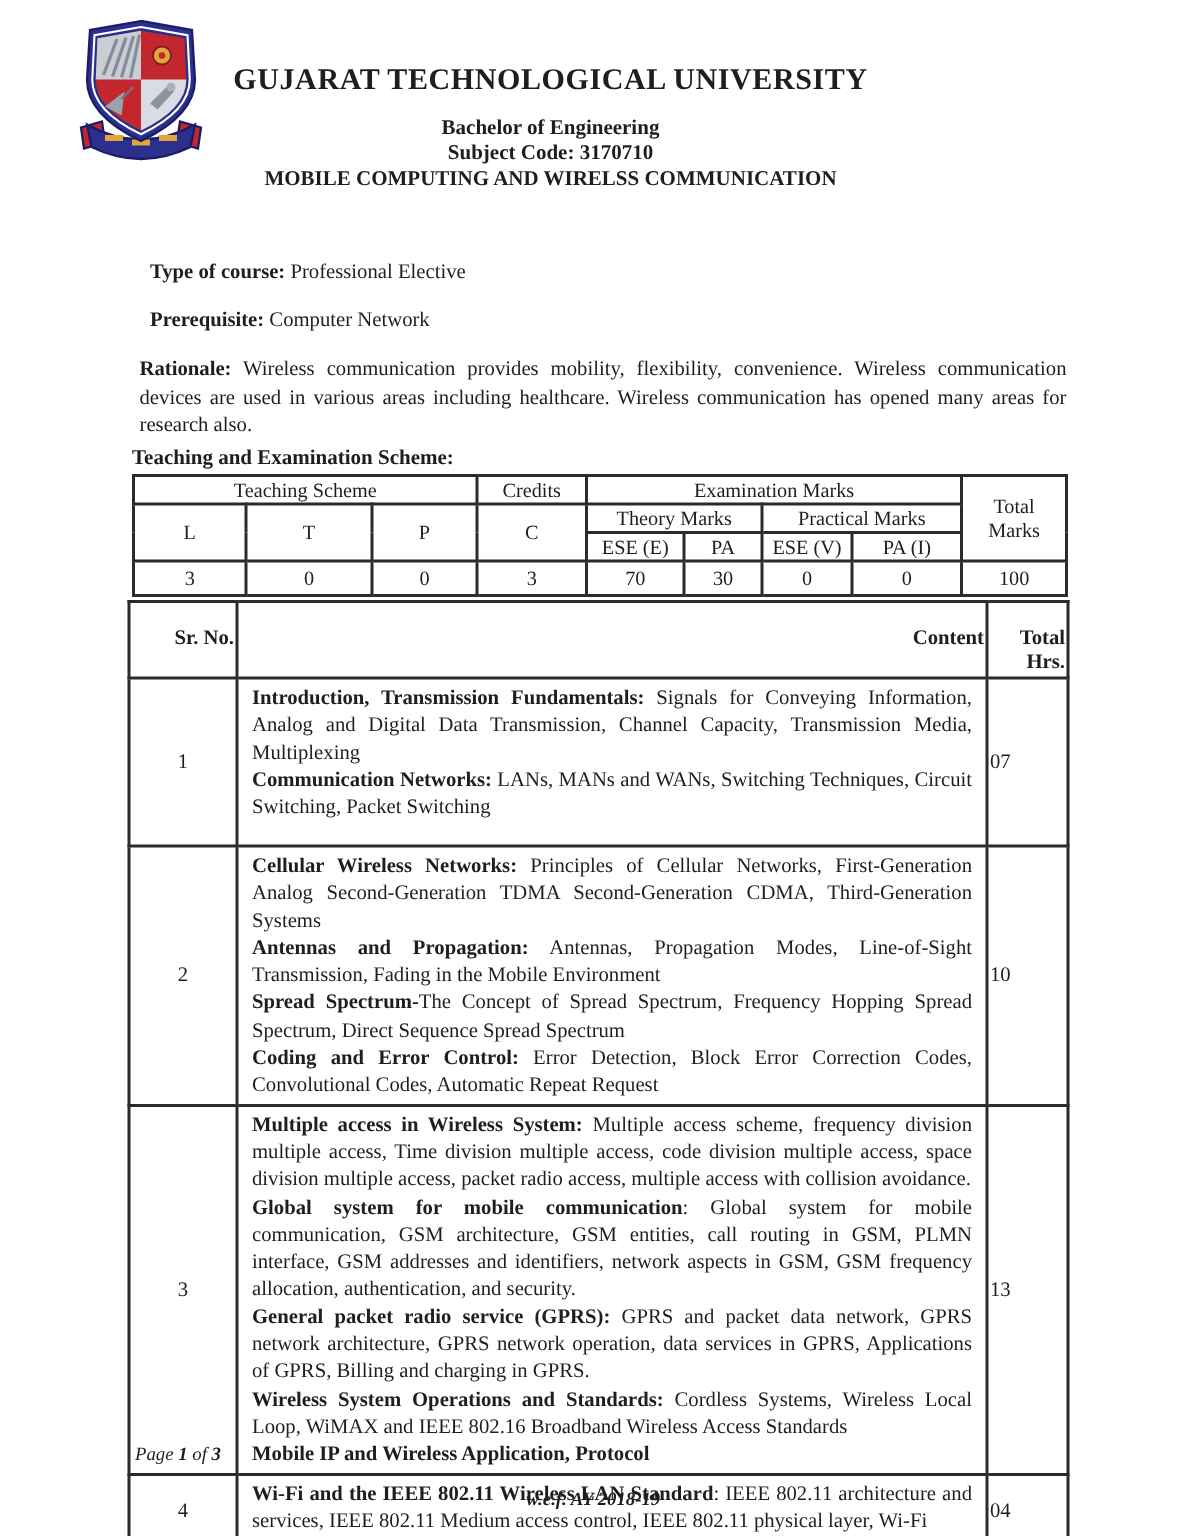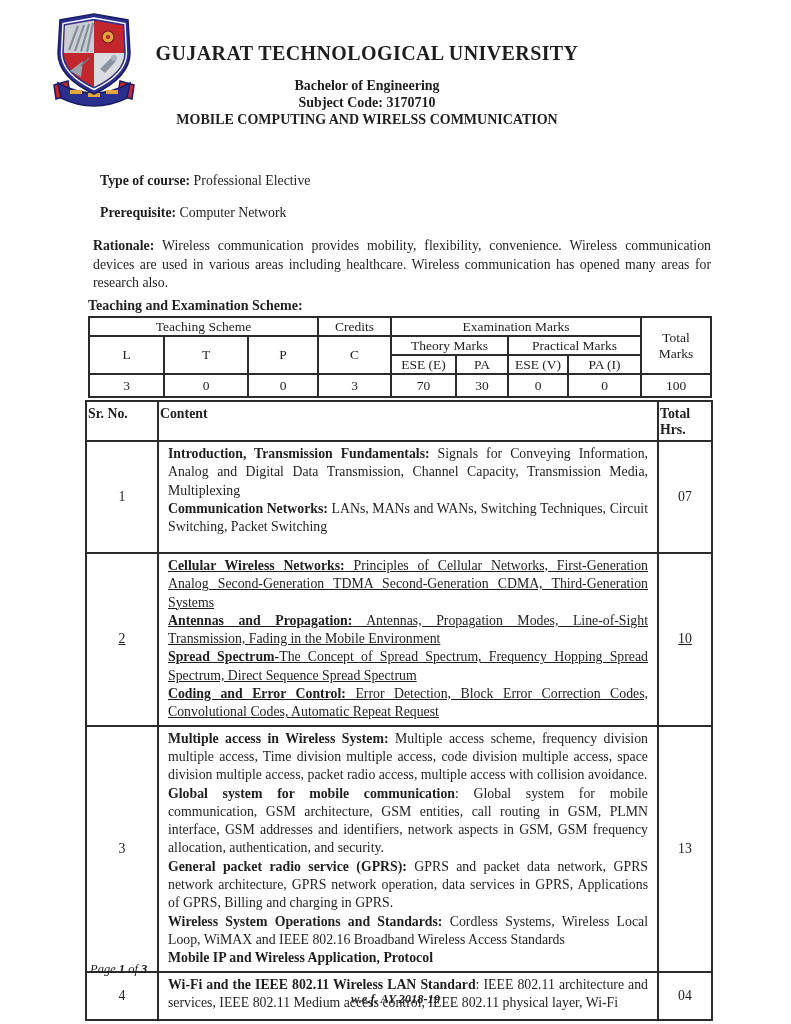--- a/index.html
+++ b/index.html
@@ -25,28 +25,28 @@
   
   .exam-title { position:absolute; left:88px; top:298px; font-size:14px; font-weight:bold; }
   table { border-collapse:collapse; table-layout:fixed; }
   .exam-table { position:absolute; left:88px; top:316px; width:622px;
                 font-size:13.5px; text-align:center; }
   .exam-table td { border:2px solid #2b2b2b; padding:0 2px; height:17px; }
   .exam-table tr.vals td { height:21px; }
   
   .content-table { position:absolute; left:85px; top:400px; width:626px; font-size:13.8px; }
   .content-table td { border:2px solid #2b2b2b; }
-  .content-table td.hd { font-weight:bold; text-align:left; vertical-align:top;
-                         padding-top:4px; height:33px; line-height:16px; }
+  .content-table td.hd { font-weight:bold; text-align:right; vertical-align:top;
+                         padding-top:15px; height:33px; line-height:16px; }
   .content-table td.sr  { text-align:center; vertical-align:middle; }
-  .content-table td.hrs { text-align:center; vertical-align:middle; }
+  .content-table td.hrs { vertical-align:middle; }
   .content-table td.cc  { text-align:justify; vertical-align:top;
                           padding:3px 9px; line-height:18.3px; }
   .content-table td.cc p { margin:0; }
-  .r1 td { height:104px; } .r2 td { height:147px;text-decoration:underline; } .r3 td { height:238px; } .r4 td { height:40px; }
+  .r1 td { height:104px; } .r2 td { height:147px; } .r3 td { height:238px; } .r4 td { height:40px; }
   
   .page-num { position:absolute; left:90px; top:962px; font-style:italic; font-size:12.5px; }
   .page-num b { font-style:italic; }
   .wef { position:absolute; left:0; top:992px; width:791px; text-align:center;
          font-style:italic; font-weight:bold; font-size:12.5px; }
 </style>
 </head>
 <body>
 
 <div class="page">

